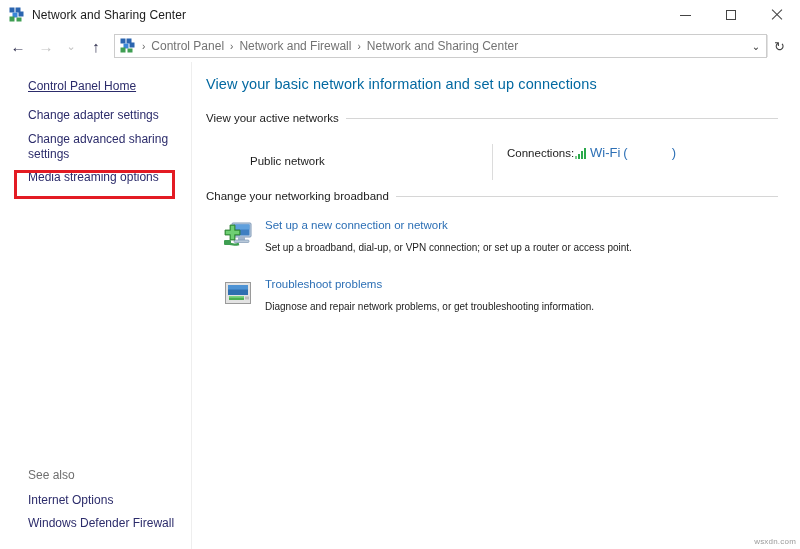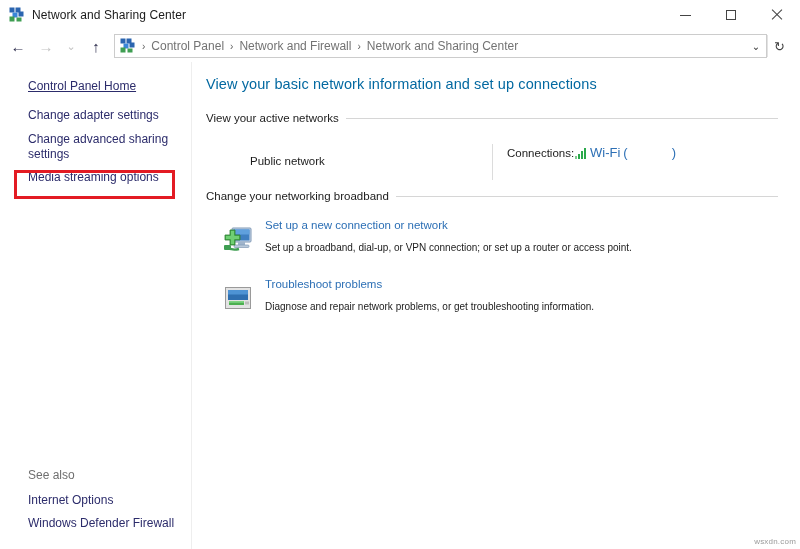--- a/index.html
+++ b/index.html
@@ -298,21 +298,20 @@
   .ssid-redacted {
     display: inline-block;
     min-width: 44px;
     color: #2c6fb5;
   }
 
   .settings-list { padding-top: 16px; }
   .setting-item {
     display: flex;
     padding: 0 0 22px 16px;
-    align-items: flex-end;
   }
   .setting-icon {
     flex: 0 0 32px;
     width: 32px; height: 32px;
     margin-right: 11px;
     position: relative;
   }
   .setting-text { padding-top: 1px; }
   .setting-link {
     font-size: 11.5px;

